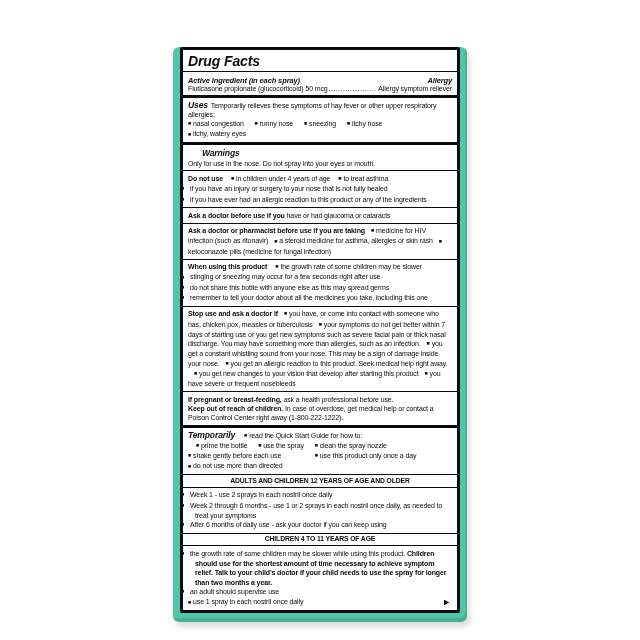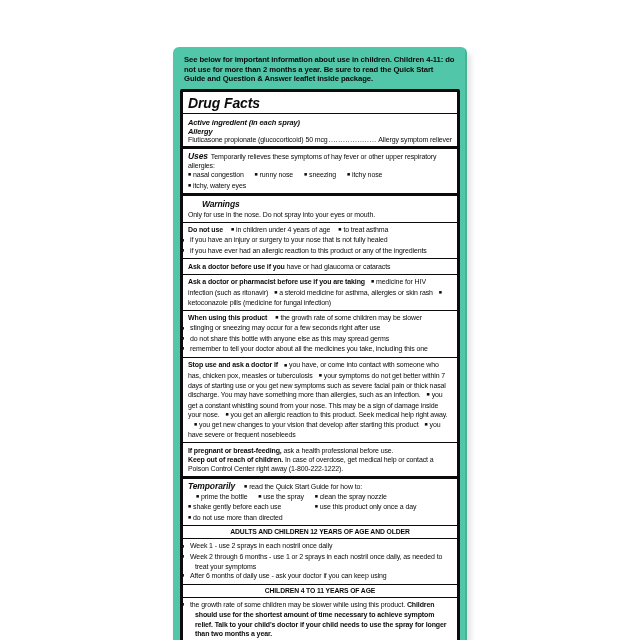--- a/index.html
+++ b/index.html
@@ -22,21 +22,21 @@
     letter-spacing:-0.12px;
   }
   .bar{height:3px;background:#0b0b0b;}
   .hairline{height:1px;background:#0b0b0b;}
   .sec{padding:2.5px 5px;}
   .df-title{font-size:14px;font-weight:bold;font-style:italic;padding:3px 19px 2px 5px;}
   .h2i{font-size:8.5px;font-weight:bold;font-style:italic;display:inline;margin-right:3px;}
   .h2i-block{font-size:8.5px;font-weight:bold;font-style:italic;margin-bottom:1px;padding-left:14px;}
   p{margin:0;font-size:7px;line-height:9.3px;}
   b{font-weight:bold;}
-  .ai-head{display:flex;justify-content:space-between;font-size:7.5px;font-weight:bold;font-style:italic;padding:1px 0 0 0;flex-direction:column;}
+  .ai-head{display:flex;justify-content:space-between;font-size:7.5px;font-weight:bold;font-style:italic;padding:1px 0 0 0;}
   .ai-row{display:flex;align-items:baseline;padding:0 0 1px 0;}
   .ai-row .nm,.ai-row .pu{white-space:nowrap;font-size:7px;}
   .leader{flex:1;overflow:hidden;white-space:nowrap;font-size:6.5px;letter-spacing:0.6px;margin:0 1px;}
   .blt{font-size:5.3px;position:relative;top:-0.8px;margin-right:2px;display:inline-block;}
   .sym{white-space:nowrap;margin-right:9px;}
   .inline-gap{margin-left:8px;white-space:nowrap;}
   .flow-gap{margin-left:6px;}
   .hang{padding-left:7px;text-indent:-7px;}
   .indent{padding-left:8px;}
   .gtask{margin-right:9px;white-space:nowrap;}
@@ -48,21 +48,20 @@
   }
   .lastline{display:flex;align-items:center;}
   .lastline .txt{flex:1;}
   .arrow{font-size:9px;line-height:9px;margin-right:1px;}
 </style>
 </head>
 <body>
 
 <div class="card">
 
-  <div class="note">See below for important information about use in children. Children 4-11: do not use for more than 2 months a year. Be sure to read the Quick Start Guide and Question &amp; Answer leaflet inside package.</div>
 
   <div class="label-box">
 
     <div class="df-title">Drug Facts</div>
     <div class="hairline"></div>
 
     <div class="sec">
       <div class="ai-head">
         <span>Active ingredient (in each spray)</span>
         <span>Allergy</span>

